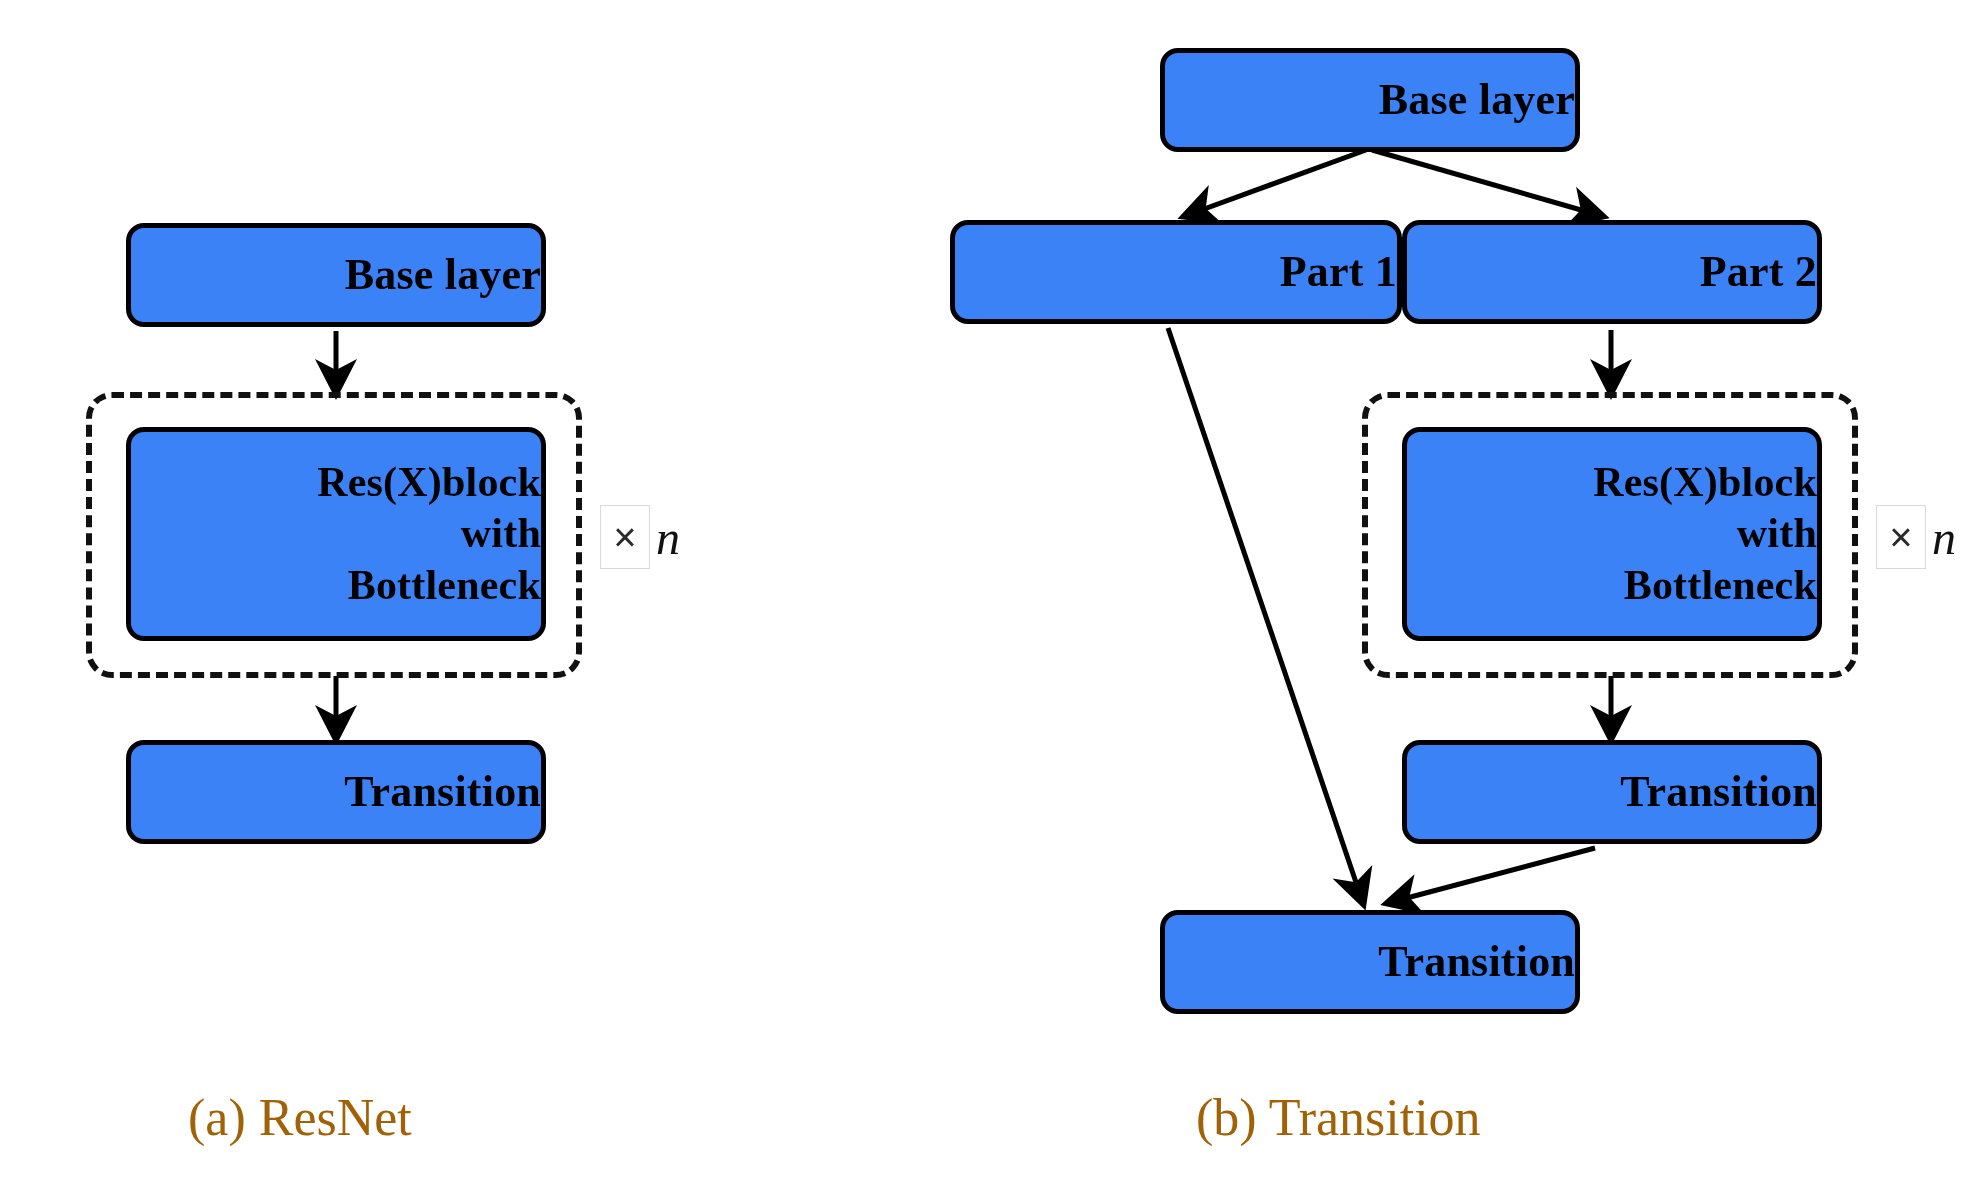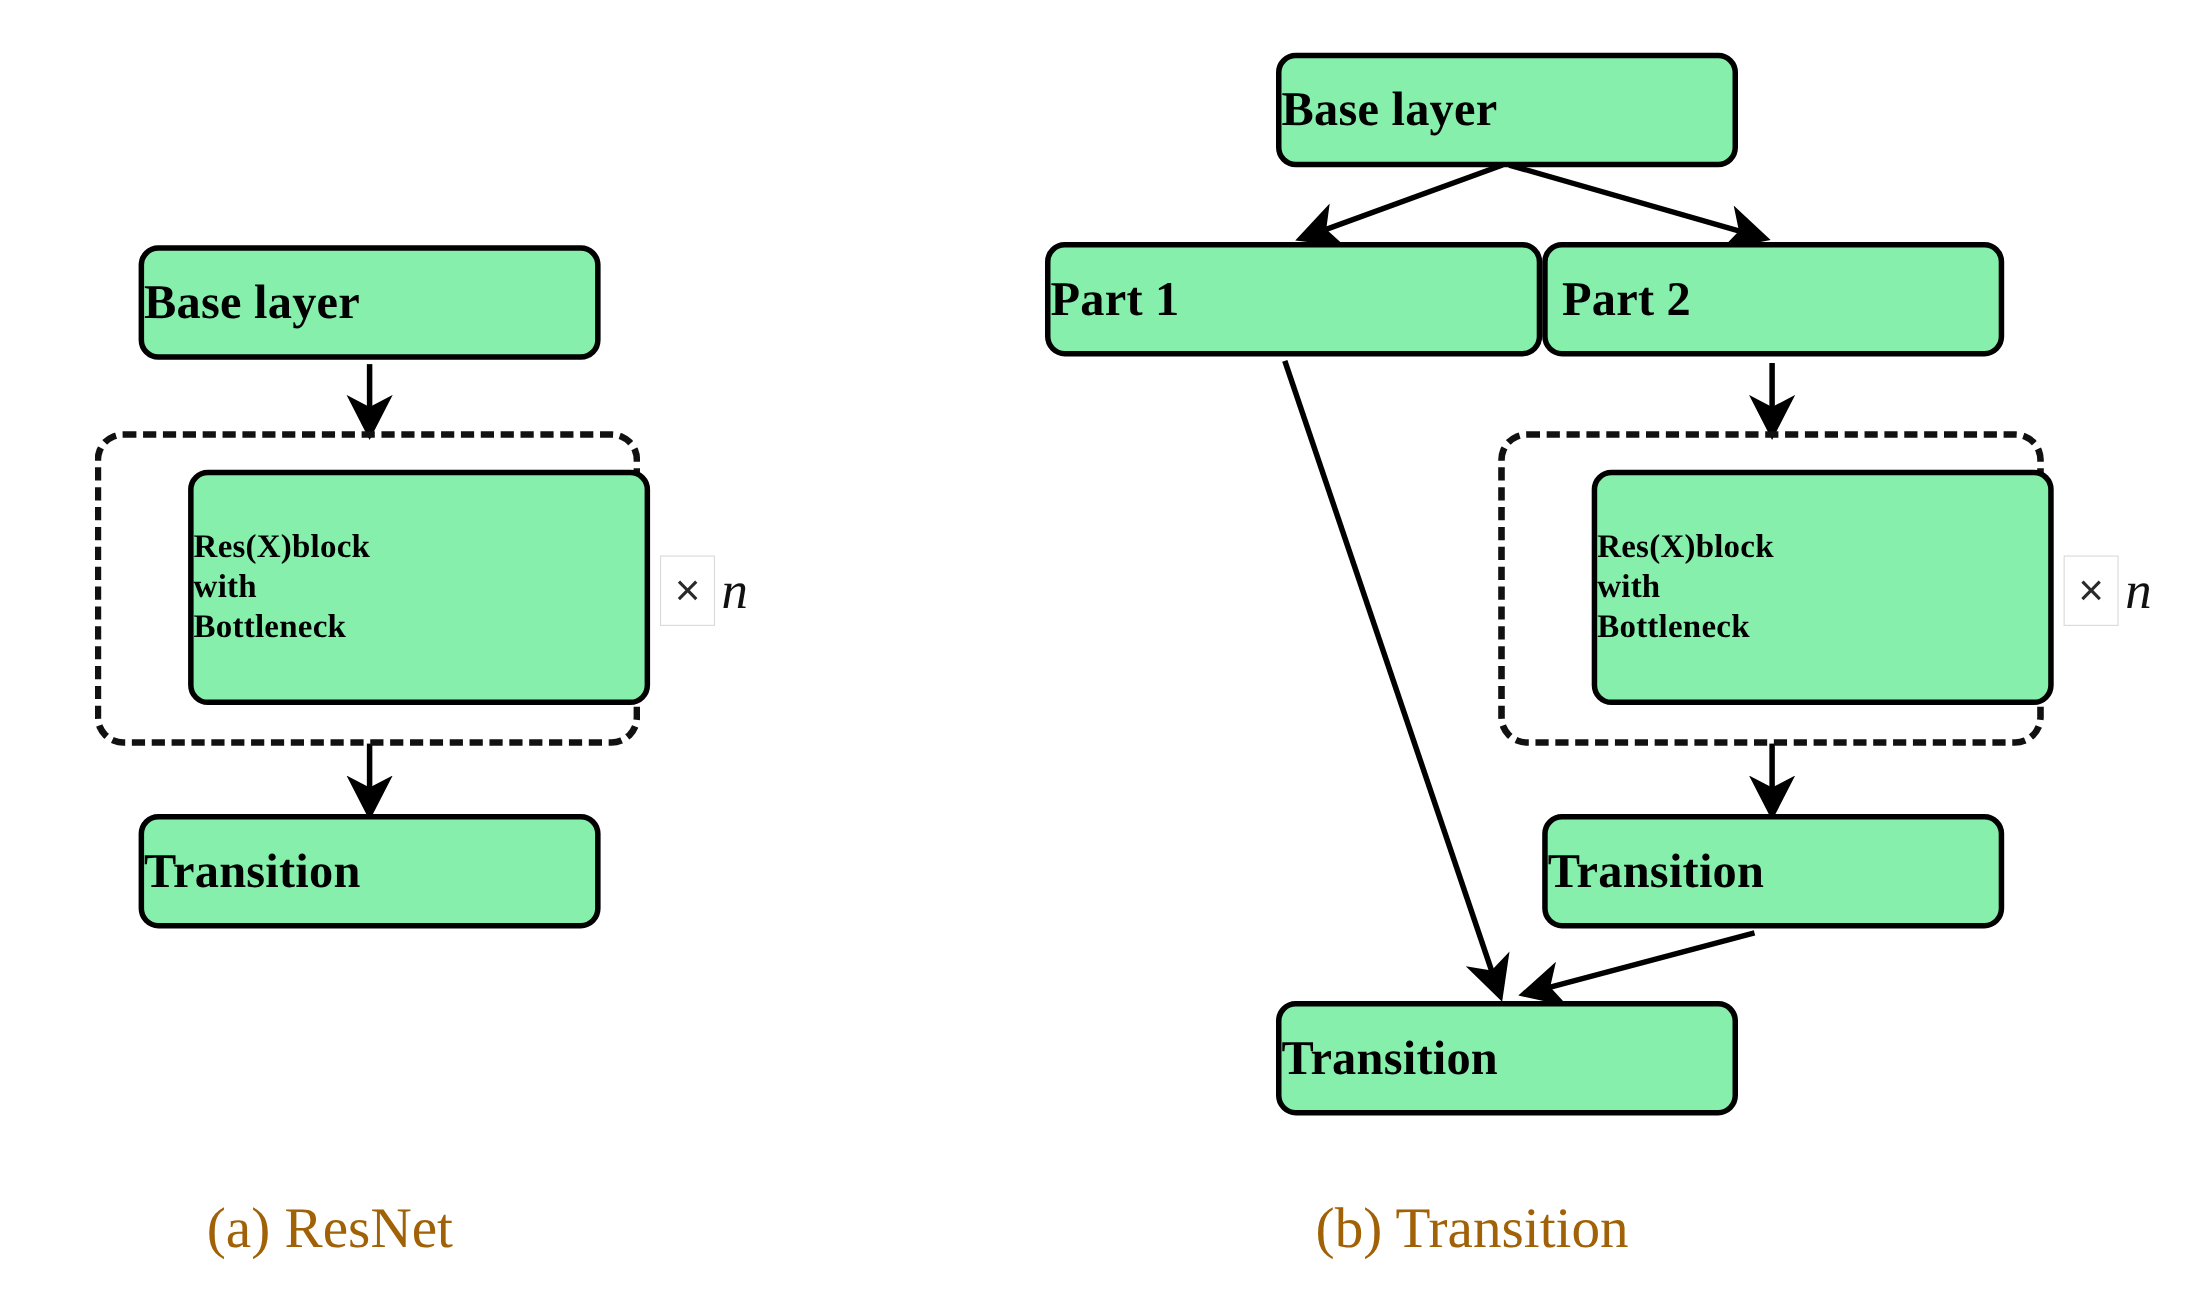--- a/index.html
+++ b/index.html
@@ -15,35 +15,35 @@
     font-family: "Liberation Serif", "DejaVu Serif", serif;
     overflow: hidden;
   }
 
   
   .node {
     position: absolute;
     box-sizing: border-box;
     border: 5px solid #000000;
     border-radius: 18px;
-    background: #86efac;
+    background: #3b82f6;
     display: flex;
     align-items: center;
     justify-content: center;
-    text-align: left;
+    text-align: right;
     font-weight: bold;
     color: #000000;
     line-height: 1.22;
     letter-spacing: 0.2px;
     z-index: 3;
   }
   .node .lbl { display: block; width: 100%; }
 
   .node-sm { font-size: 44px; }
-  .node-block { font-size: 30px; margin-left: 45px; }
+  .node-block { font-size: 42px; }
 
   
   .dashed-group {
     position: absolute;
     box-sizing: border-box;
     border: 6px dashed #111111;
     border-radius: 26px;
     background: transparent;
     z-index: 2;
   }

